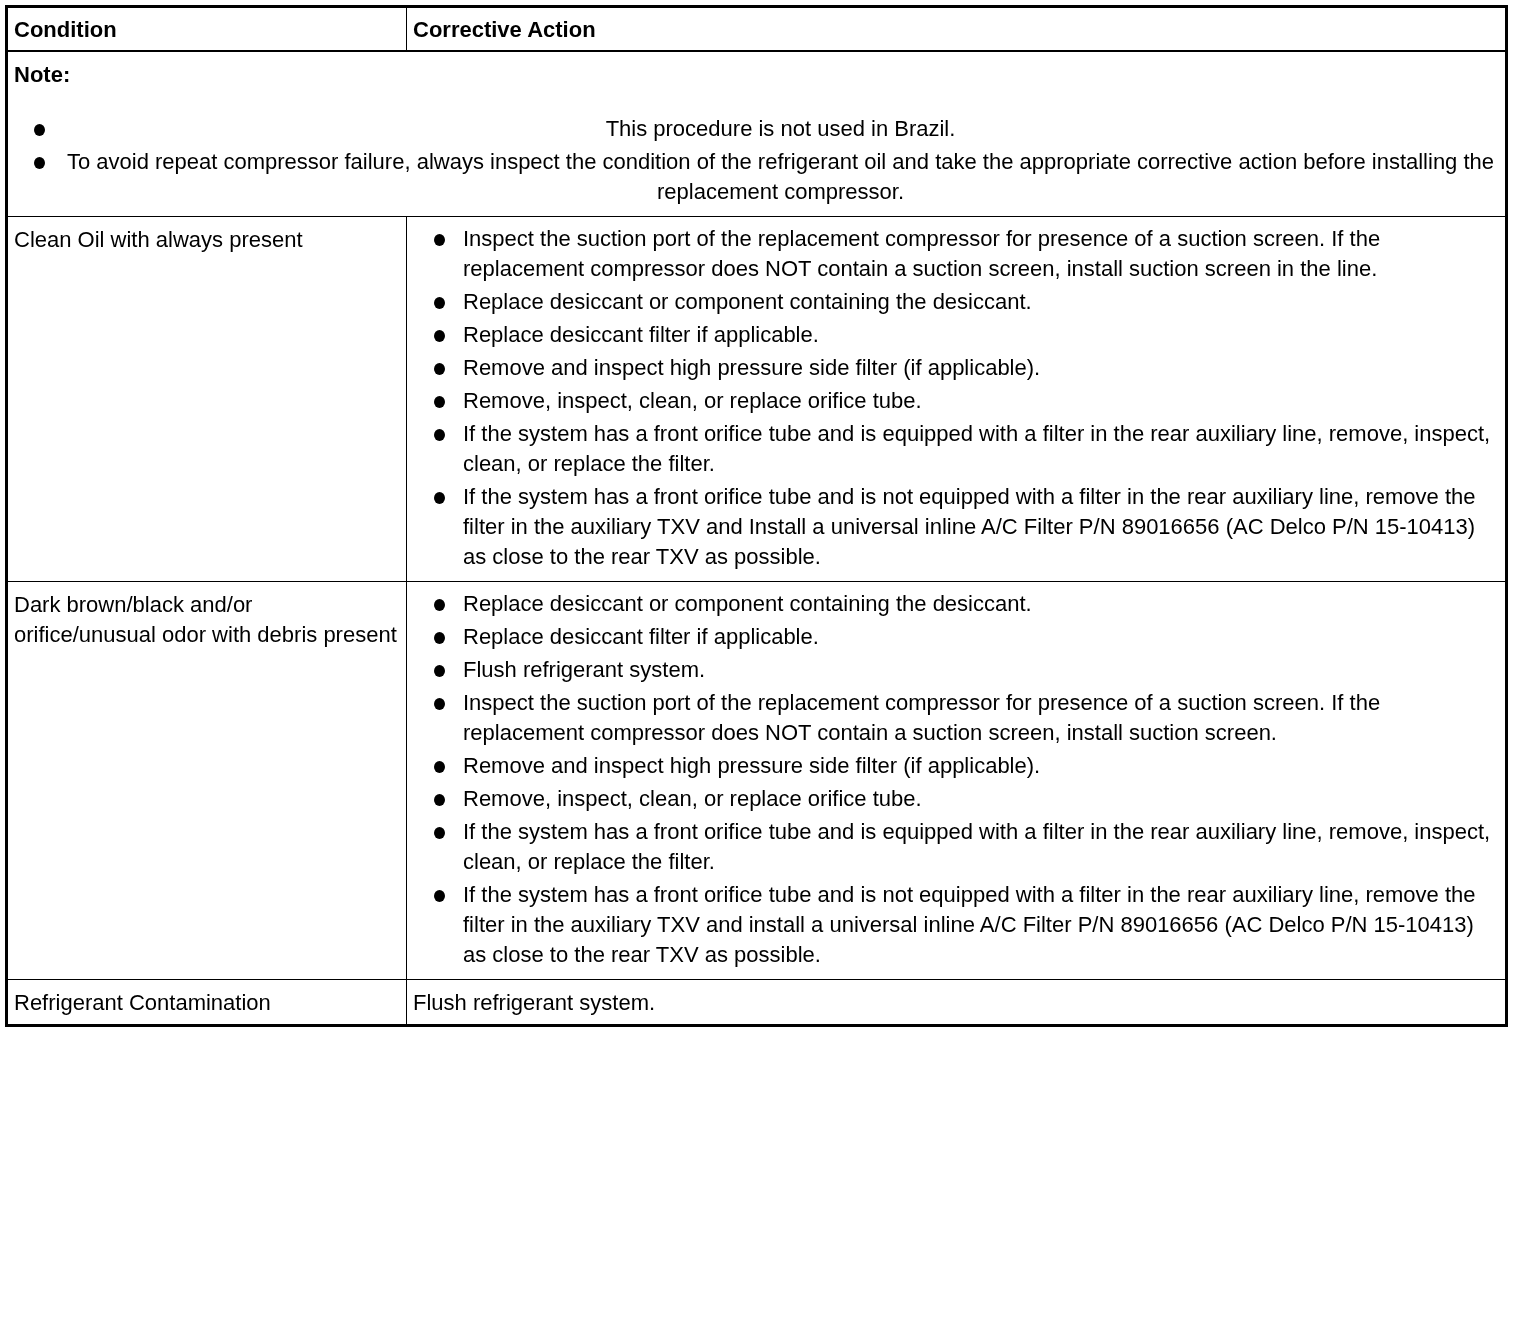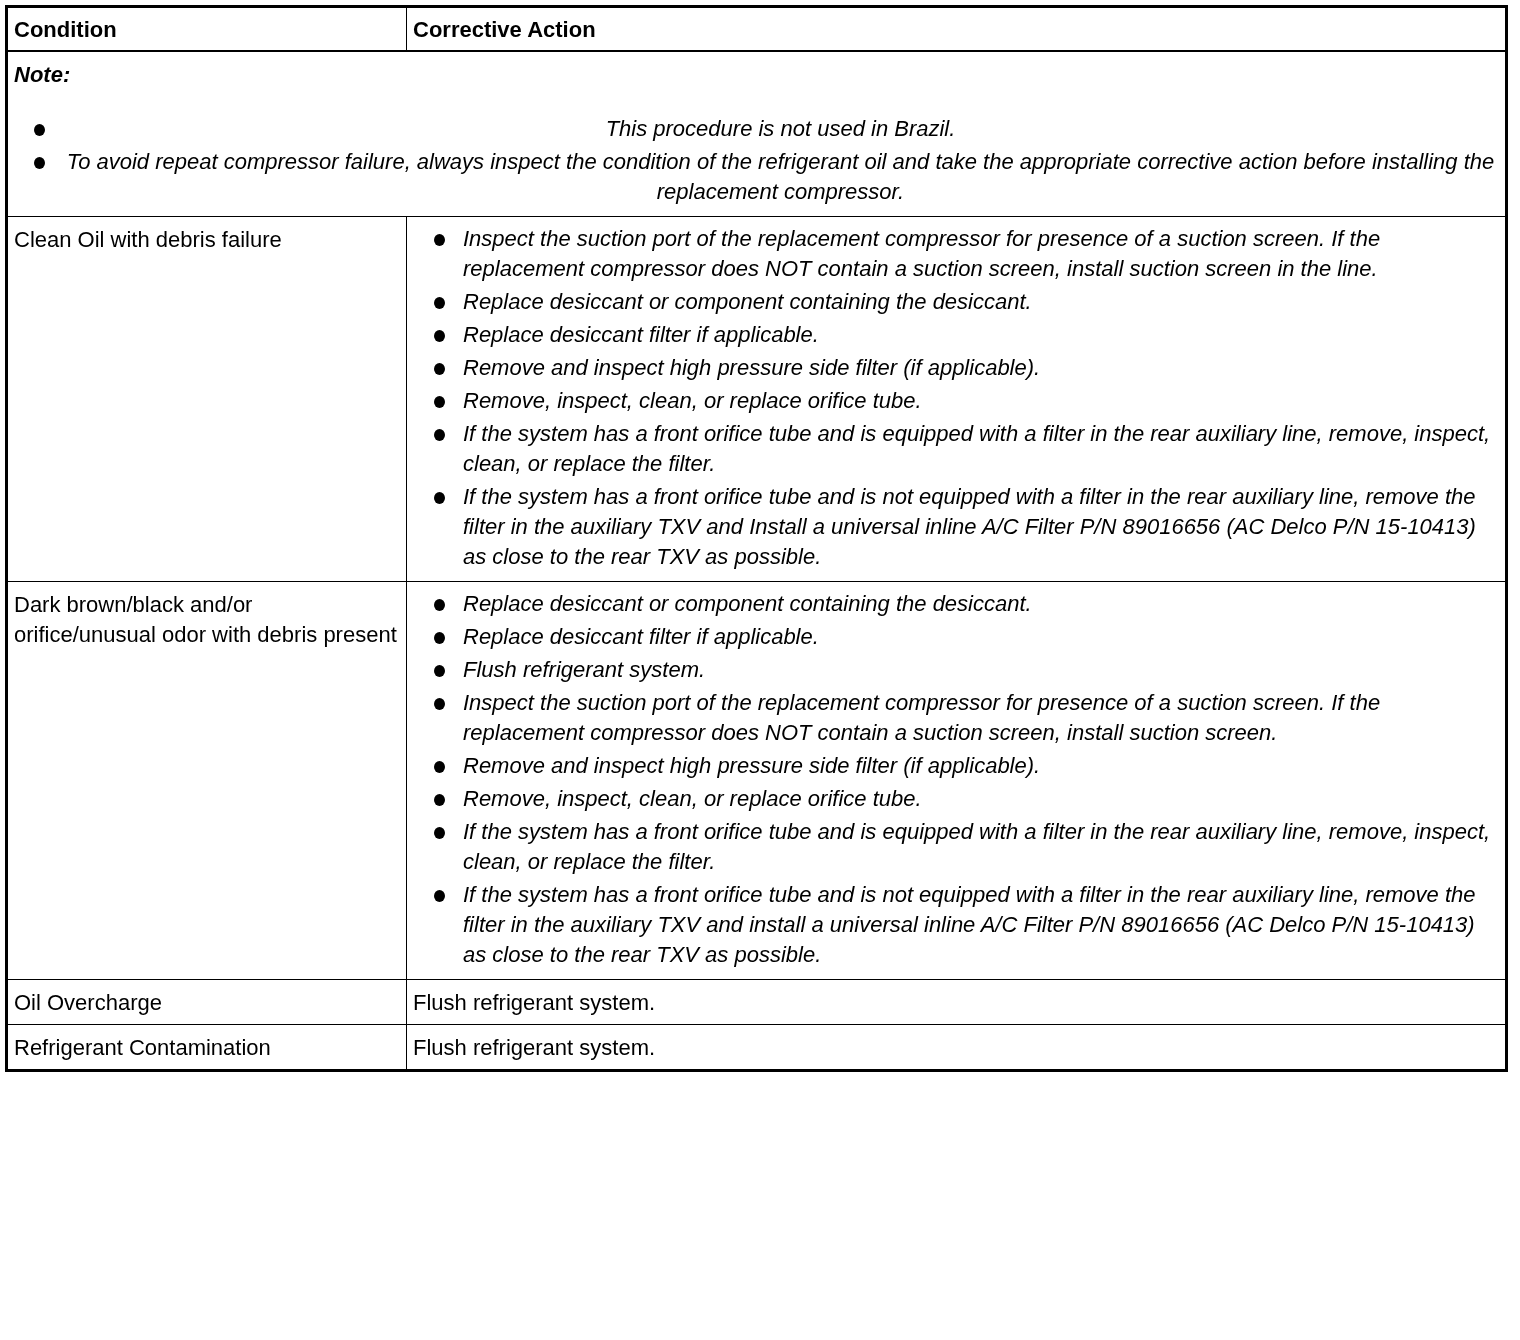--- a/index.html
+++ b/index.html
@@ -9,31 +9,31 @@
     position: absolute; left: 5px; top: 5px; width: 1503px;
     border-collapse: collapse; border: 3px solid #000; table-layout: fixed;
     font-size: 22px; line-height: 30px;
   }
   .doc-table th, .doc-table td {
     border: 1px solid #000; vertical-align: top; text-align: left;
     padding: 8px 6px 6px 6px;
   }
   .doc-table th { font-weight: bold; text-align: left; padding: 7px 6px 5px 6px; border-bottom: 2px solid #000; }
   col.c1 { width: 400px; }
-  .note-cell { padding: 6px 6px 4px 6px; font-style: italic; }
+  .note-cell { padding: 6px 6px 4px 6px; }
   .note-title { font-weight: bold; margin-bottom: 24px; }
   ul.blist { list-style: none; margin: 0; padding: 0; }
   ul.blist li { position: relative; padding-left: 48px; margin-bottom: 3px; }
   ul.blist li::before {
     content: ""; position: absolute; left: 18px; top: 10px;
     width: 11px; height: 12px; border-radius: 50%; background: #000;
   }
   .note-cell ul.blist li { padding-left: 48px; text-align: center; }
   .note-cell ul.blist li::before { left: 20px; }
-  td.action ul.blist li { padding-left: 50px; font-style: italic; }
+  td.action ul.blist li { padding-left: 50px; }
   td.action ul.blist li::before { left: 21px; }
   td.action.with-list { padding-top: 7px; }
 </style>
 </head>
 <body>
 
 <table class="doc-table">
   <colgroup>
       <col class="c1">
       <col class="c2">
@@ -50,21 +50,21 @@
         <div class="note-title">Note:</div>
         <ul class="blist">
           <li>This procedure is not used in Brazil.</li>
           <li>To avoid repeat compressor failure, always inspect the condition of the refrigerant oil and take the appropriate corrective action before installing the replacement compressor.</li>
         </ul>
       </td>
     </tr>
 
 
     <tr>
-      <td>Clean Oil with debris failure</td>
+      <td>Clean Oil with always present</td>
       <td class="action with-list">
         <ul class="blist">
           <li>Inspect the suction port of the replacement compressor for presence of a suction screen. If the replacement compressor does NOT contain a suction screen, install suction screen in the line.</li>
           <li>Replace desiccant or component containing the desiccant.</li>
           <li>Replace desiccant filter if applicable.</li>
           <li>Remove and inspect high pressure side filter (if applicable).</li>
           <li>Remove, inspect, clean, or replace orifice tube.</li>
           <li>If the system has a front orifice tube and is equipped with a filter in the rear auxiliary line, remove, inspect, clean, or replace the filter.</li>
           <li>If the system has a front orifice tube and is not equipped with a filter in the rear auxiliary line, remove the filter in the auxiliary TXV and Install a universal inline A/C Filter P/N 89016656 (AC Delco P/N 15-10413) as close to the rear TXV as possible.</li>
         </ul>
@@ -81,24 +81,20 @@
           <li>Flush refrigerant system.</li>
           <li>Inspect the suction port of the replacement compressor for presence of a suction screen. If the replacement compressor does NOT contain a suction screen, install suction screen.</li>
           <li>Remove and inspect high pressure side filter (if applicable).</li>
           <li>Remove, inspect, clean, or replace orifice tube.</li>
           <li>If the system has a front orifice tube and is equipped with a filter in the rear auxiliary line, remove, inspect, clean, or replace the filter.</li>
           <li>If the system has a front orifice tube and is not equipped with a filter in the rear auxiliary line, remove the filter in the auxiliary TXV and install a universal inline A/C Filter P/N 89016656 (AC Delco P/N 15-10413) as close to the rear TXV as possible.</li>
         </ul>
       </td>
     </tr>
 
-    <tr>
-      <td>Oil Overcharge</td>
-      <td class="action">Flush refrigerant system.</td>
-    </tr>
 
     <tr>
       <td>Refrigerant Contamination</td>
       <td class="action">Flush refrigerant system.</td>
     </tr>
 
   </tbody>
 </table>
 
 </body></html>

